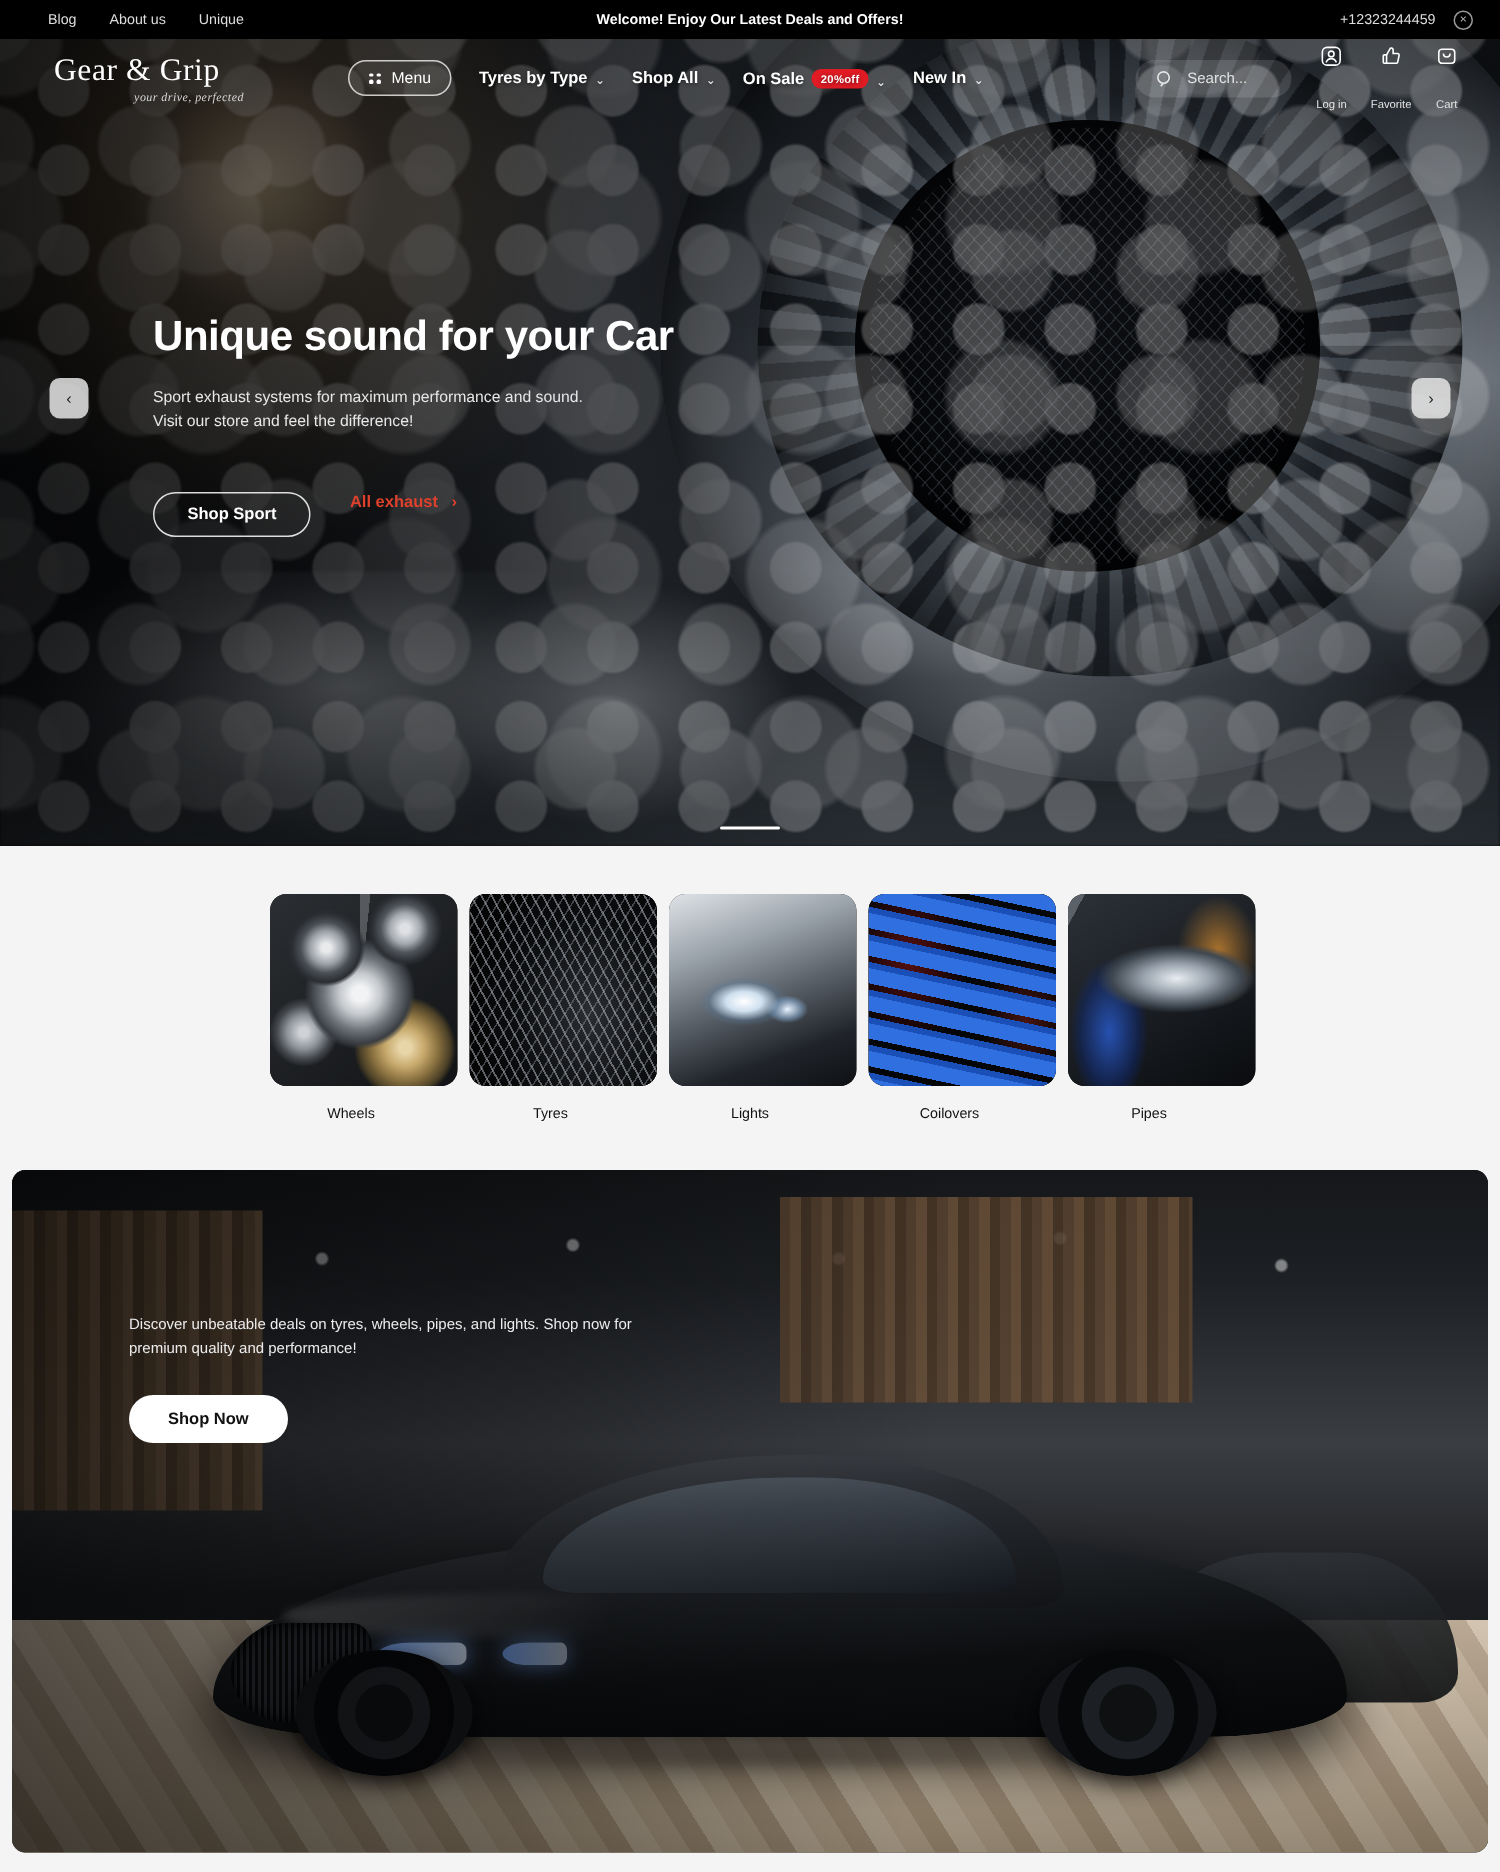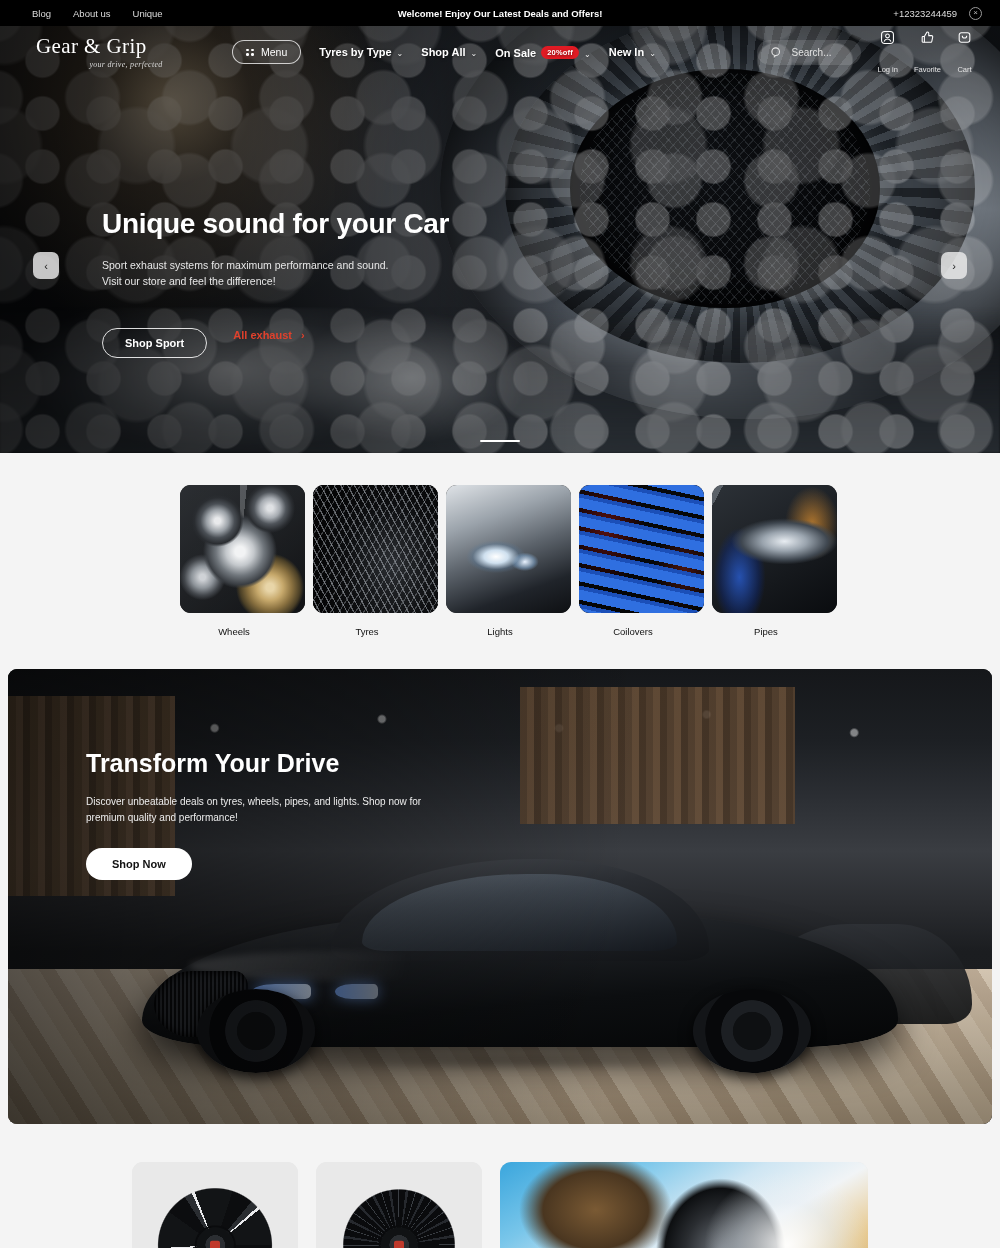--- a/index.html
+++ b/index.html
@@ -28,21 +28,21 @@
     font-size:9.5px; color:#ddd; padding-right:6px;
   }
   .close-circ {
     width:13px;height:13px;border:1px solid #999;border-radius:50%;
     display:flex;align-items:center;justify-content:center;
     font-size:8px;color:#bbb;line-height:1;
   }
 
   
   .hero {
-    position:relative; height:427px; overflow:hidden;
+    position:relative; height:538px; overflow:hidden;
     background:#20242a;
   }
   .hero-bg { position:absolute; inset:0; }
   
   .hero-bg .layer-base{
     position:absolute; inset:0;
     background:
       radial-gradient(circle at 17% 18%, rgba(255,222,170,.55) 0%, rgba(255,200,130,.18) 9%, rgba(0,0,0,0) 26%),
       radial-gradient(ellipse 58% 78% at 62% 44%, #4c525a 0%, #2a2e34 38%, #14171b 72%, #0b0d10 100%),
       linear-gradient(165deg,#2e343b 0%,#171a1f 55%,#0a0c0f 100%);
@@ -575,21 +575,20 @@
         <div class="car-hood-shine"></div>
         <div class="grille"></div>
         <div class="hl hl1"></div>
         <div class="hl hl2"></div>
         <div class="wheel w1"></div>
         <div class="wheel w2"></div>
       </div>
       <div class="promo-shade"></div>
     </div>
     <div class="promo-copy">
-      <div class="promo-title">Transform Your Drive</div>
       <div class="promo-sub">
         <div>Discover unbeatable deals on tyres, wheels, pipes, and lights. Shop now for</div>
         <div>premium quality and performance!</div>
       </div>
       <div class="btn-white">Shop Now</div>
     </div>
   </div>
 </div>
 
 <div class="products">

